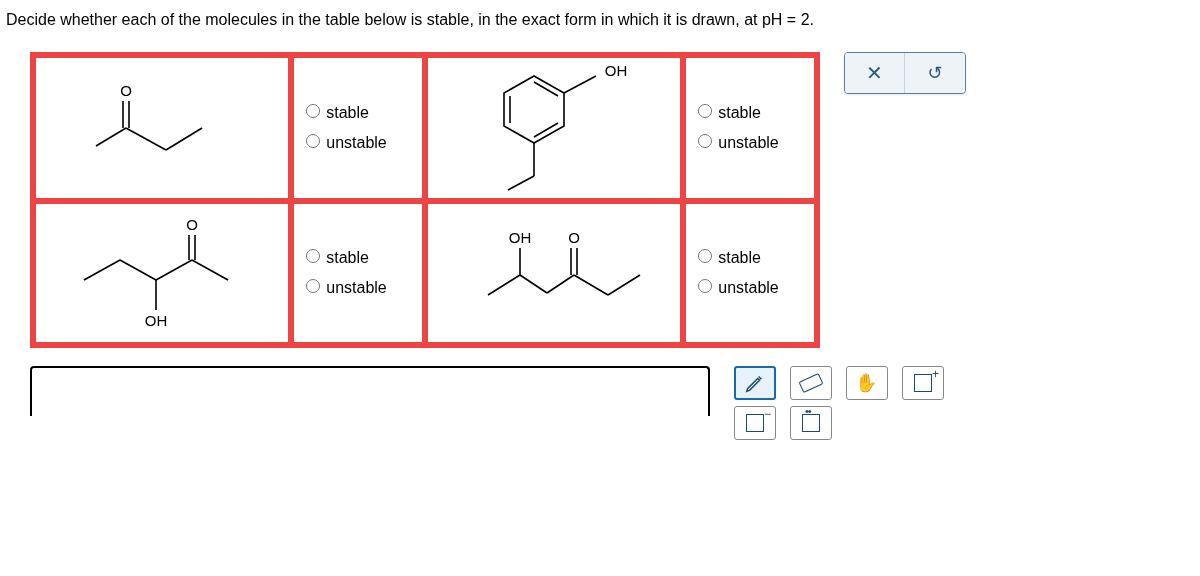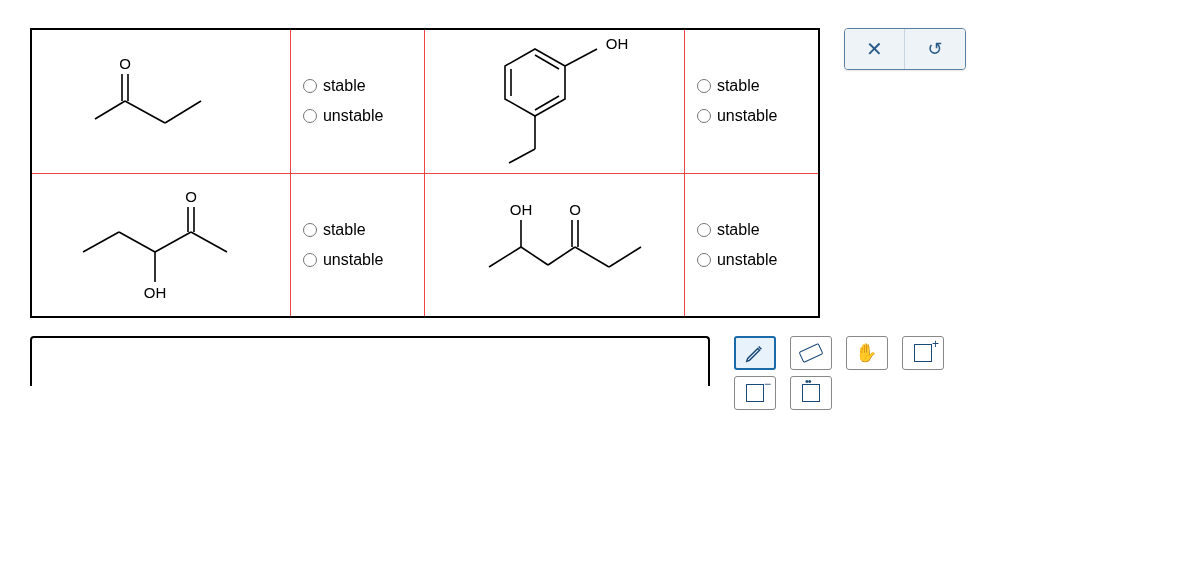--- a/index.html
+++ b/index.html
@@ -24,36 +24,36 @@
       gap: 24px;
       margin-top: 20px;
       margin-left: 24px;
     }
     .mol-table {
       border: 2px solid #000;
       border-collapse: collapse;
       width: 790px;
     }
     .mol-table td {
-      border: 1px solid #ef4444;
+      border: 6px solid #ef4444;
       padding: 0;
       vertical-align: middle;
     }
     .mol-cell {
       width: 260px;
       height: 144px;
       position: relative;
     }
     .opt-cell {
       width: 135px;
       padding: 8px 12px !important;
     }
     .radio-row {
       display: flex;
-      align-items: center;
+      align-items: flex-start;
       margin: 12px 0;
       font-size: 16px;
       cursor: pointer;
     }
     .radio-row input {
       margin-right: 6px;
       width: 14px;
       height: 14px;
       cursor: pointer;
     }
@@ -144,20 +144,21 @@
     .square-dots::after { content: "••"; position: absolute; top: -10px; left: 2px; font-size: 11px; letter-spacing: -1px; color: #1a4a7a; }
     
     .mol-svg { display: block; margin: 0 auto; }
     .stroke { stroke: #000; stroke-width: 1.6; fill: none; }
     .lbl { font-family: Arial, sans-serif; font-size: 15px; fill: #000; }
   </style>
 </head>
 <body>
 
 <div class="instructions">
+  <p>Decide whether each of the molecules in the table below is stable, in the exact form in which it is drawn, at pH = 2.</p>
 </div>
 
 <div class="main-row">
   <table class="mol-table">
     <tbody>
         <tr>
       <td class="mol-cell">
         <svg class="mol-svg" width="180" height="120">
           <text class="lbl" x="54" y="28" text-anchor="middle">O</text>
           <line class="stroke" x1="51" y1="33" x2="51" y2="60"></line>

